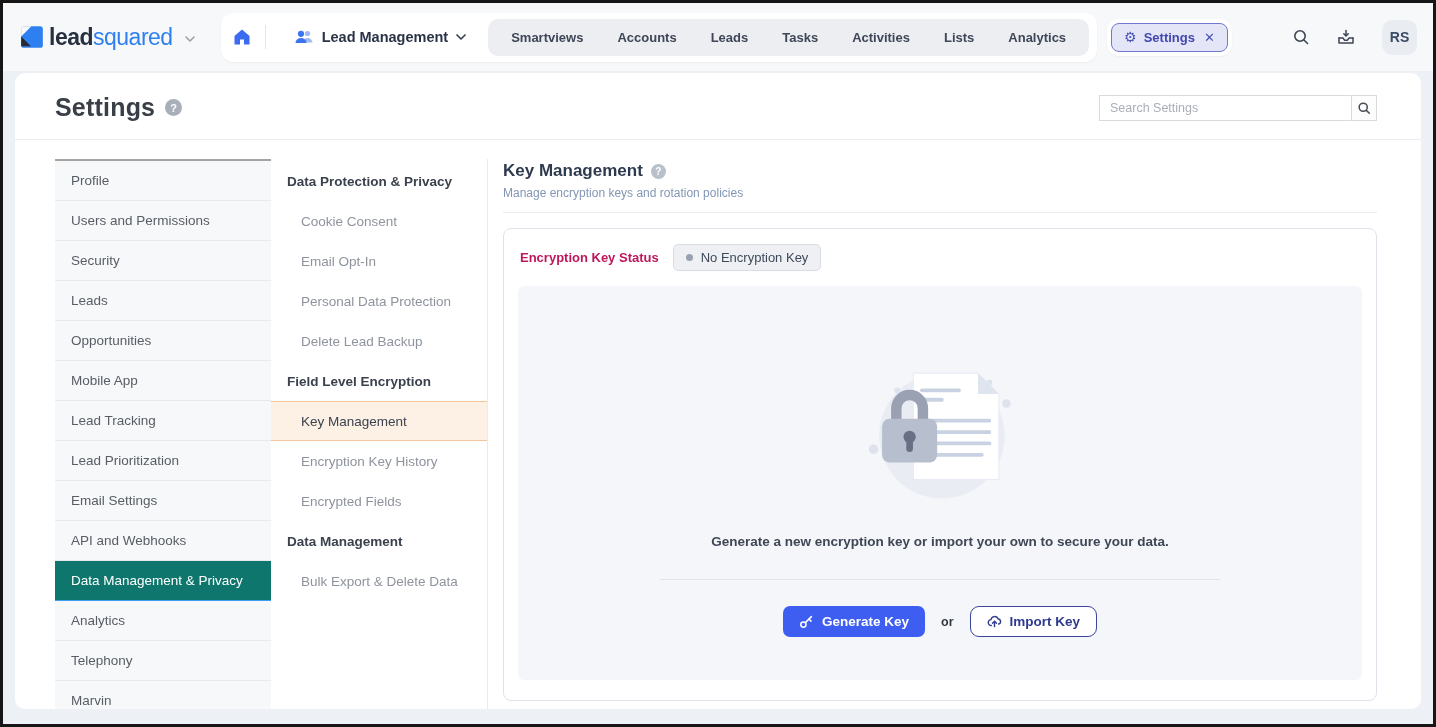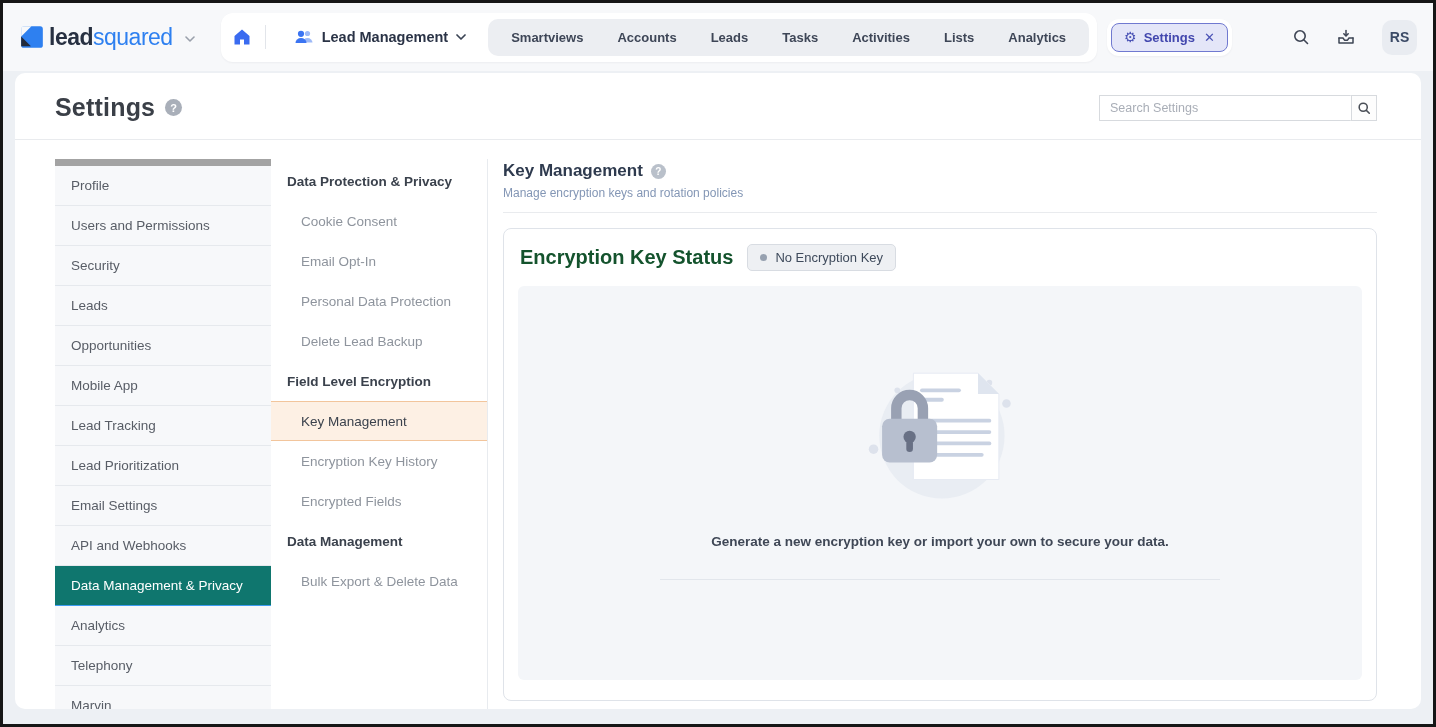--- a/index.html
+++ b/index.html
@@ -88,21 +88,21 @@
     display:flex; align-items:center; justify-content:center; cursor:pointer;
   }
   .panel-divider { position:absolute; top:66px; left:0; right:0; height:1px; background:#e9ebee; }
 
   .settings-body {
     position:absolute; top:86px; left:40px; right:44px; bottom:0;
     display:flex; overflow:hidden;
   }
 
   
-  .side-col { width:216px; flex-shrink:0; border-top:7px solid #a3a3a3; }
+  .side-col { width:216px; flex-shrink:0; border-top:2px solid #a3a3a3; }
   .side-item {
     height:40px; display:flex; align-items:center; padding:0 16px;
     background:#f7f8fa; border-bottom:1px solid #e6e9ed;
     font-size:13.5px; color:#585d66; cursor:pointer; white-space:nowrap;
   }
   .side-item.selected {
     background:#0f766e; color:#ffffff; border-bottom-color:#3d9df3;
   }
 
   
@@ -121,21 +121,21 @@
   .content-title { font-size:17px; font-weight:700; color:#2e3a4e; }
   .help-dot.small { width:15px; height:15px; font-size:10px; background:#b9c0ca; margin-left:8px; }
   .content-subtitle { font-size:12px; color:#8396b5; margin-top:5px; }
   .content-divider { height:1px; background:#e9ebee; margin-top:12px; }
 
   .card {
     margin-top:15px; border:1px solid #dfe3e9; border-radius:8px;
     height:473px; background:#fff; overflow:hidden;
   }
   .card-header { display:flex; align-items:center; padding:15px 16px 12px; }
-  .card-title { font-size:20px; font-weight:700; color:#14532d; }
+  .card-title { font-size:13px; font-weight:700; color:#be185d; }
   .status-badge {
     margin-left:14px; display:flex; align-items:center; gap:8px;
     background:#eef0f3; border:1px solid #d8dce2; border-radius:5px;
     padding:5px 12px; font-size:13px; color:#3e4a5b;
   }
   .status-dot { width:7px; height:7px; border-radius:50%; background:#97a1b0; }
 
   .empty-state {
     margin:3px 14px 0; height:394px; background:#f4f6f9; border-radius:6px;
     display:flex; flex-direction:column; align-items:center;
@@ -325,19 +325,38 @@
                   <line x1="81" y1="102" x2="144" y2="102"></line>
                 </g>
                 <path d="M54 66 v-13 a14 14 0 0 1 28 0 v13" fill="none" stroke="#99a1b3" stroke-width="11" stroke-linecap="round"></path>
                 <rect x="39" y="64" width="58" height="46" rx="8" fill="#b7bfcf"></rect>
                 <circle cx="68" cy="83" r="6.5" fill="#687085"></circle>
                 <rect x="64.5" y="86" width="7" height="13" rx="3.5" fill="#687085"></rect>
               </svg>
             </div>
             <div class="empty-text">Generate a new encryption key or import your own to secure your data.</div>
             <div class="empty-divider"></div>
+            <div class="btn-row">
+              <button class="btn-generate">
+                <svg width="15" height="15" viewBox="0 0 16 16" fill="none" stroke="#ffffff" stroke-width="1.6" stroke-linecap="round">
+                  <circle cx="4.7" cy="11.3" r="2.8"></circle>
+                  <path d="M6.8 9.2 L13.2 2.8"></path>
+                  <path d="M10.6 5.4 L12.8 7.6"></path>
+                </svg>
+                <span>Generate Key</span>
+              </button>
+              <span class="or-label">or</span>
+              <button class="btn-import">
+                <svg width="15" height="15" viewBox="0 0 16 16" fill="none" stroke="#323d91" stroke-width="1.5" stroke-linecap="round" stroke-linejoin="round">
+                  <path d="M4.6 12.2 a3.1 3.1 0 0 1 -.4 -6.2 a4 4 0 0 1 7.7 -.6 a2.7 2.7 0 0 1 .6 5.3"></path>
+                  <path d="M8 13.5 V8"></path>
+                  <path d="M5.9 9.9 L8 7.8 L10.1 9.9"></path>
+                </svg>
+                <span>Import Key</span>
+              </button>
+            </div>
           </div>
         </div>
       </div>
 
     </div>
   </div>
 </div>
 
 </body></html>

